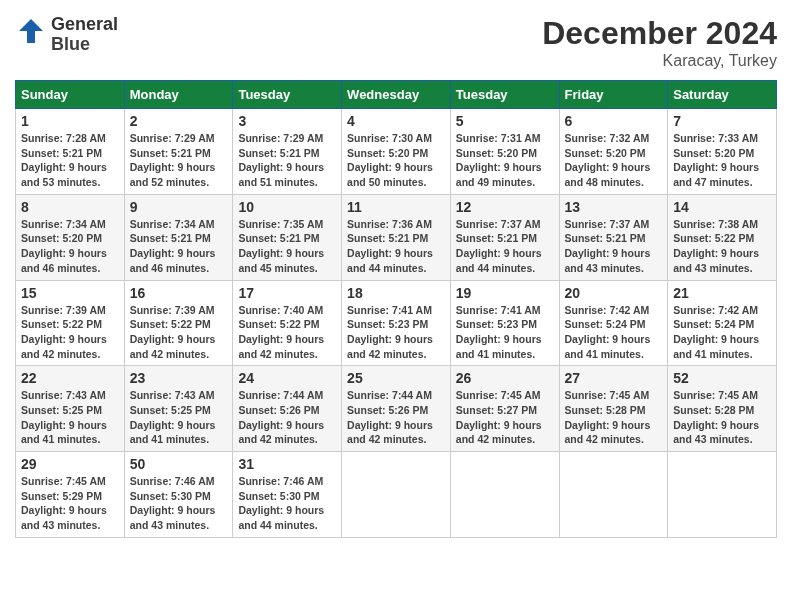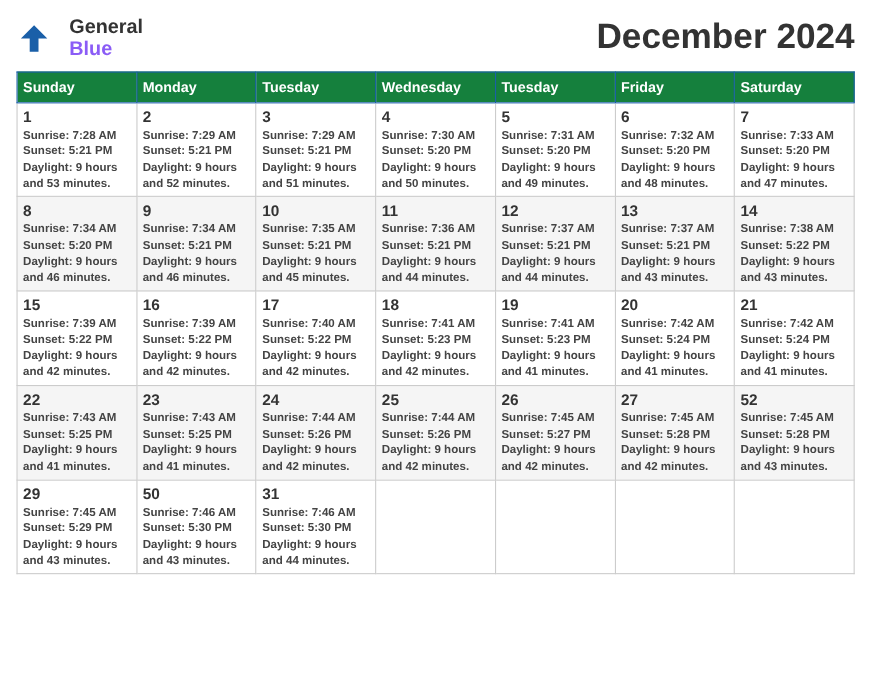--- a/index.html
+++ b/index.html
@@ -11,30 +11,30 @@
       padding: 15px;
     }
     .header {
       display: flex;
       justify-content: space-between;
       align-items: flex-start;
       margin-bottom: 10px;
     }
     .logo {
       display: flex;
-      align-items: center;
-      gap: 16px;
+      align-items: flex-start;
+      gap: 4px;
     }
     .logo-text {
       font-size: 18px;
       font-weight: bold;
       line-height: 1.1;
     }
     .logo-general { color: #333; }
-    .logo-blue { color: #8b5cf6; }
+    .logo-blue { color: #404040; }
     .logo-icon {
       width: 32px;
       height: 32px;
     }
     .title-block {
       text-align: right;
     }
     .month-title {
       font-size: 32px;
       font-weight: bold;
@@ -94,20 +94,21 @@
     <svg class="logo-icon" viewBox="0 0 40 40">
       <polygon points="20,5 35,20 25,20 25,35 15,35 15,20 5,20" fill="#1a5fa8"></polygon>
     </svg>
     <div class="logo-text">
       <span class="logo-general">General</span><br>
       <span class="logo-blue">Blue</span>
     </div>
   </div>
   <div class="title-block">
     <div class="month-title">December 2024</div>
+    <div class="location">Karacay, Turkey</div>
   </div>
 </div>
 
 <table>
   <thead>
     <tr>
     <th>Sunday</th>
         <th>Monday</th>
         <th>Tuesday</th>
         <th>Wednesday</th>

